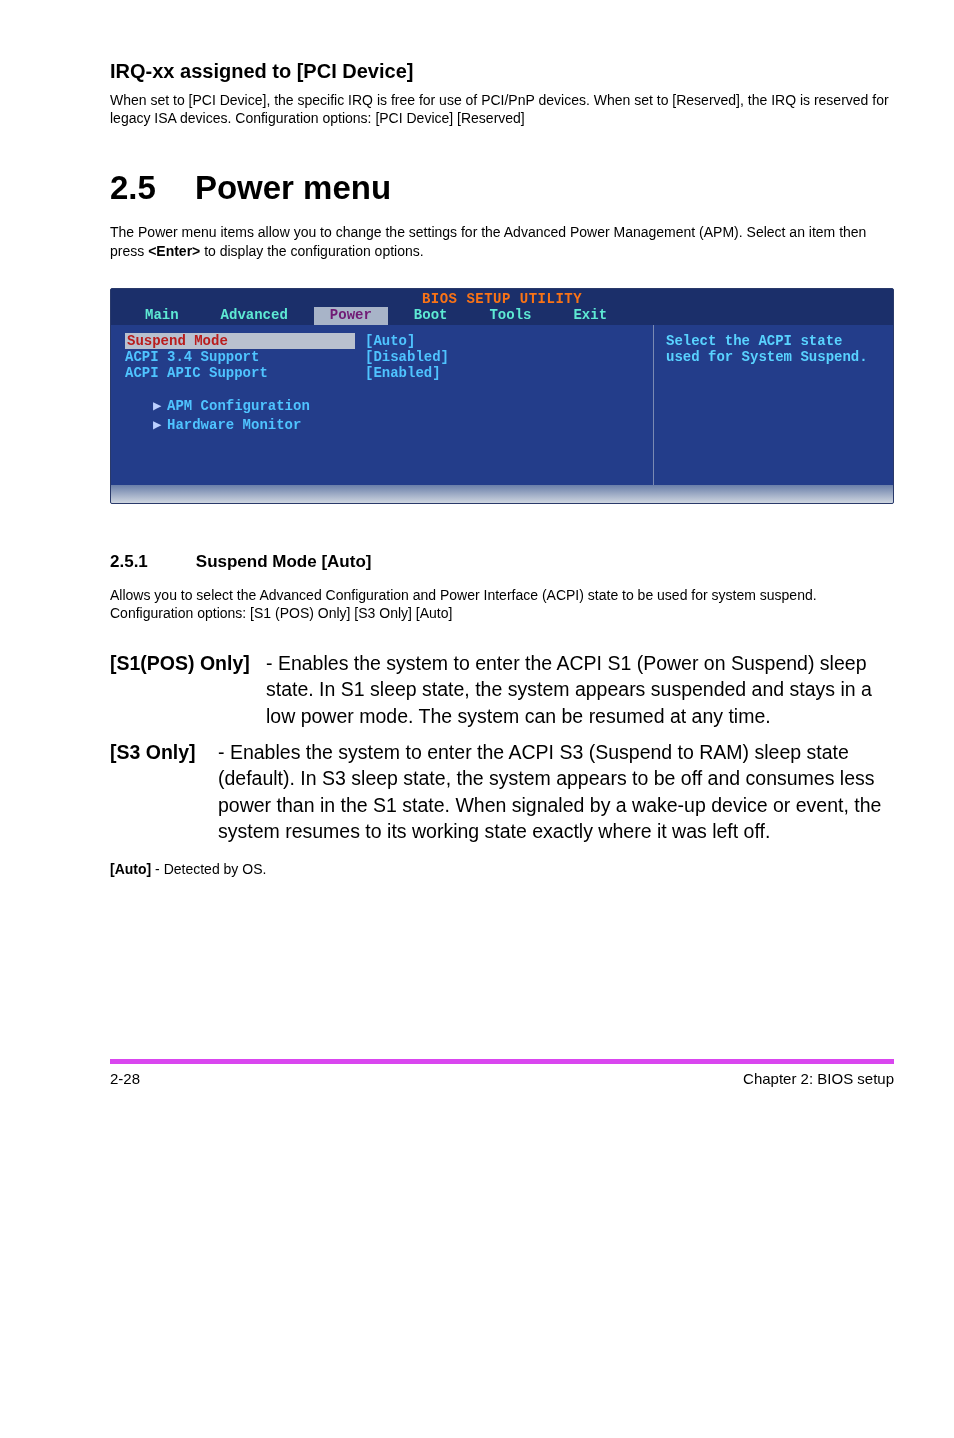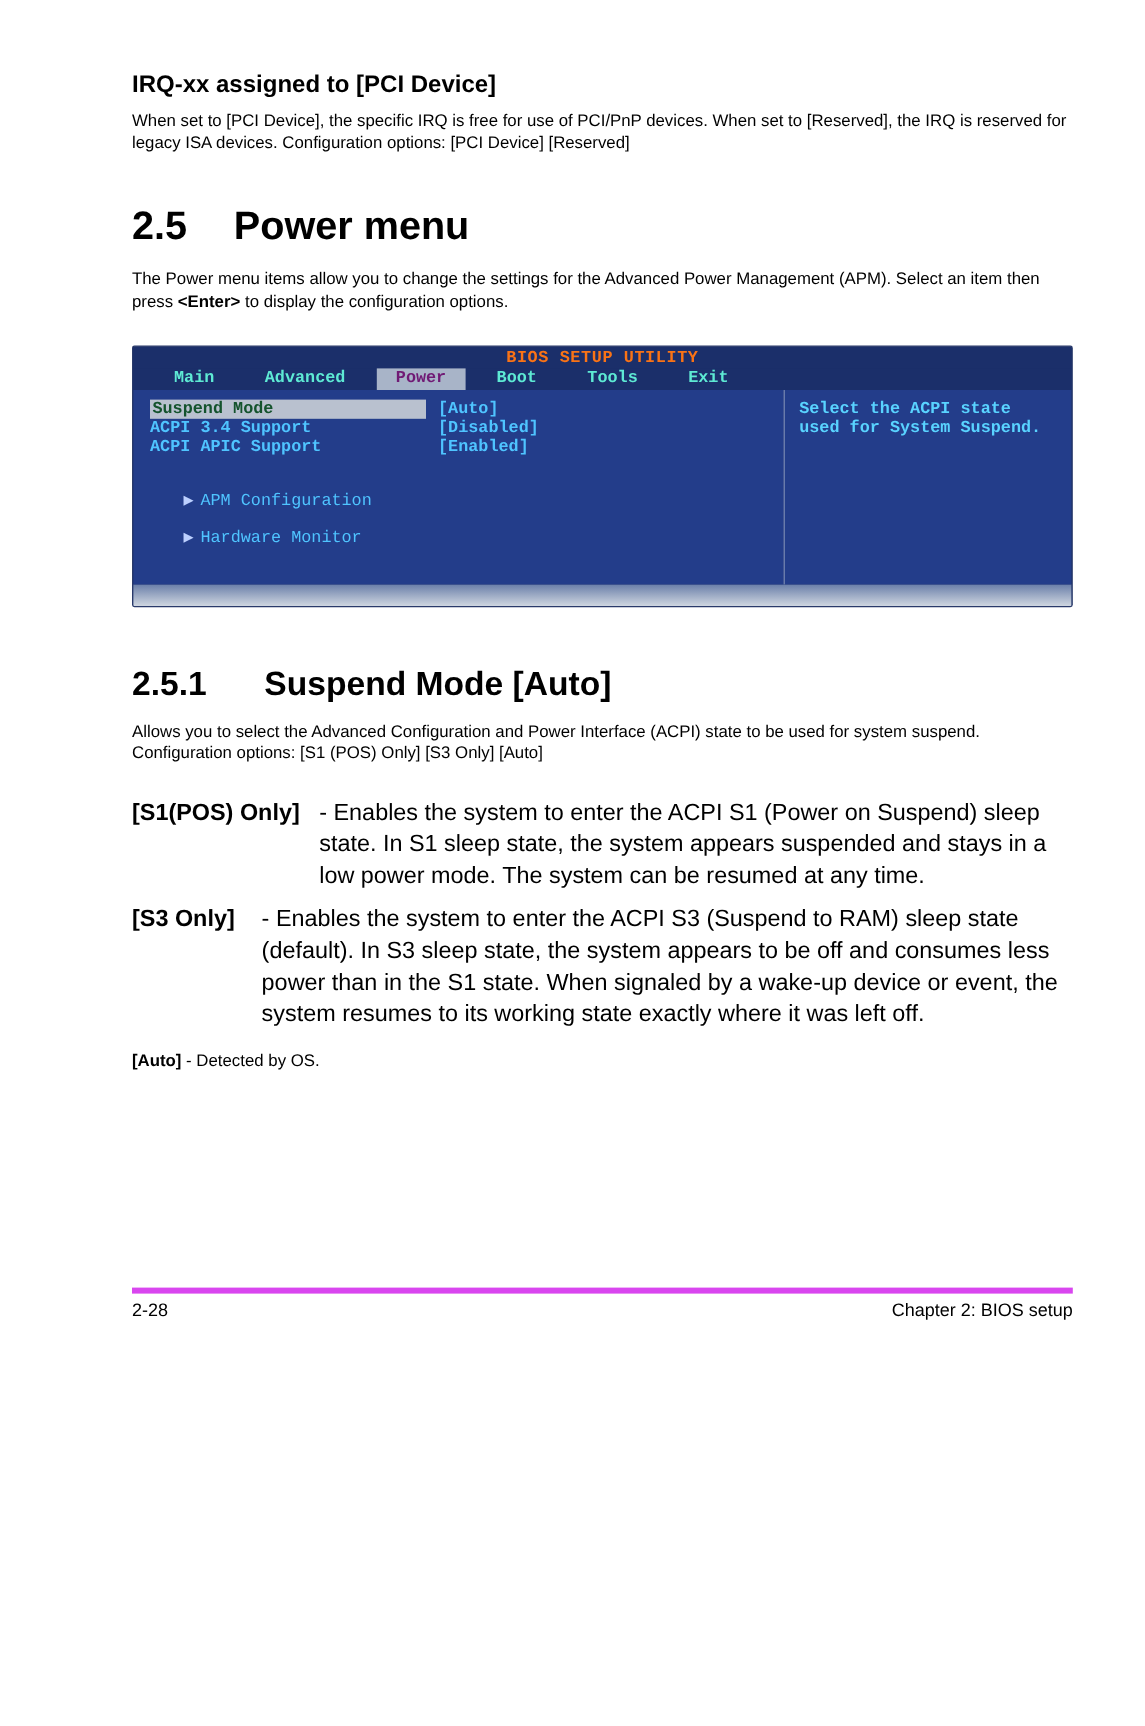--- a/index.html
+++ b/index.html
@@ -31,21 +31,21 @@
     font-size: 33px;
     margin: 42px 0 16px 0;
     display: flex;
     gap: 39px;
   }
   .section-num { display:inline-block; }
   .section-label { display:inline-block; }
   h2.subsection {
     font-family: Arial, Helvetica, sans-serif;
     font-weight: bold;
-    font-size: 28px;
+    font-size: 17px;
     margin: 48px 0 14px 0;
     display: flex;
     gap: 48px;
   }
   .definition {
     font-size: 19.5px;
     line-height: 1.35;
     margin: 0 0 10px 0;
     display: flex;
   }
@@ -118,28 +118,28 @@
     display: flex;
     justify-content: flex-start;
     gap: 10px;
     color: #4fc4ff;
     font-weight: bold;
     white-space: pre;
   }
   .bios-row .label { width: 230px; }
   .bios-row.selected .label {
     background: #b9c1cf;
-    color: #14532d;
+    color: #b91c1c;
     padding: 0 2px;
   }
   .bios-row .val { color: #4fc4ff; }
   .bios-menu-item {
     color: #4fc4ff;
-    font-weight: normal;
-    margin-top: 14px;
+    font-weight: bold;
+    margin-top: 2px;
     padding-left: 28px;
   }
   .bios-menu-arrow {
     color: #bcd0ff;
     display:inline-block;
     width: 14px;
   }
   .bios-shadow {
     height: 18px;
     background: linear-gradient(#6a7fa9, #cfd6e0);

